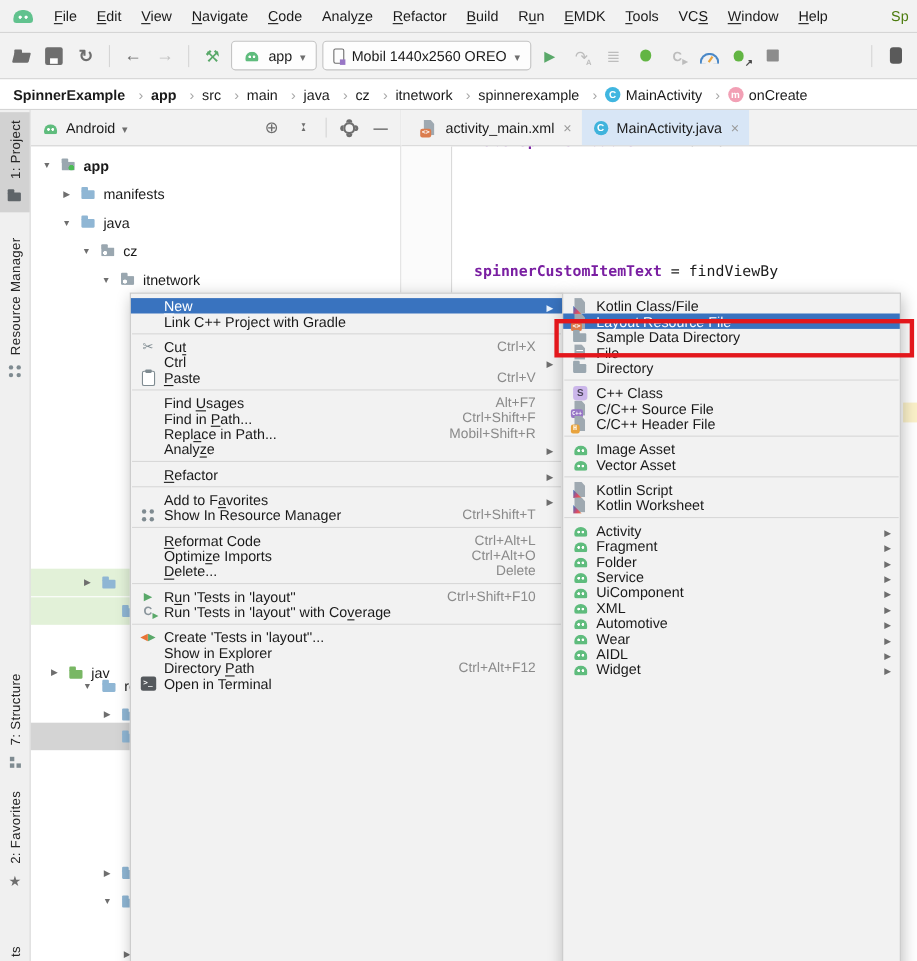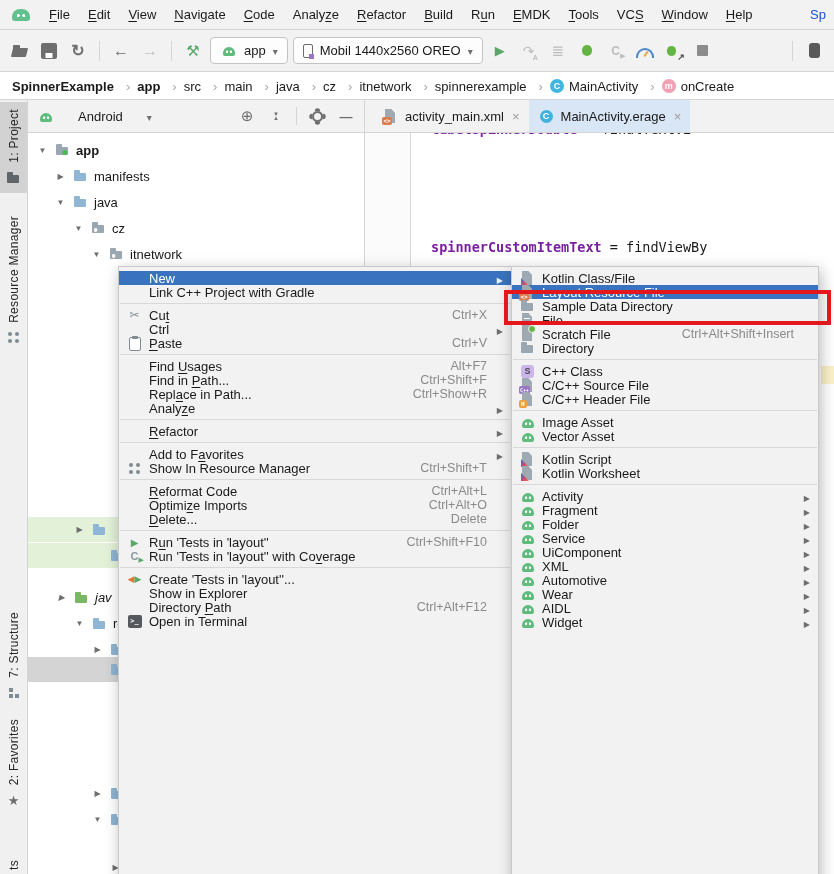--- a/index.html
+++ b/index.html
@@ -10,21 +10,21 @@
 
 .menubar{position:absolute;top:0;left:0;right:0;height:30px;background:#f2f2f2;
   border-bottom:1px solid #d5d5d5;display:flex;align-items:center;padding:0 8px}
 .as-logo{width:18px;height:12px;margin:0 10px 0 4px;border-radius:8px 8px 3px 3px;flex:none;
   background:radial-gradient(circle at 35% 55%,#fff 1.2px,rgba(0,0,0,0) 1.7px),
              radial-gradient(circle at 65% 55%,#fff 1.2px,rgba(0,0,0,0) 1.7px),#61c28e}
 .mb-items{display:flex}
 .mb-item{background:none;border:0;font:13px "Liberation Sans",sans-serif;height:30px;
   padding:0 9px;color:#1a1a1a;cursor:default;white-space:nowrap}
 .mb-item u{text-underline-offset:2px}
-.mb-right{margin-left:auto;color:#1d4ed8;white-space:nowrap}
+.mb-right{margin-left:auto;color:#4d7c0f;white-space:nowrap}
 
 
 .toolbar{position:absolute;top:30px;left:0;right:0;height:42px;background:#f2f2f2;
   border-bottom:1px solid #d5d5d5;display:flex;align-items:center;padding:0 8px;gap:5px}
 .tbi{width:24px;height:24px;position:relative;display:flex;align-items:center;
   justify-content:center;color:#6e6e6e;flex:none}
 .tb-sep{width:1px;height:20px;background:#d5d5d5;margin:0 4px;flex:none}
 .tb-spacer{flex:1}
 .tb-combo{height:27px;border:1px solid #c4c4c4;border-radius:4px;background:#fdfdfd;
   display:flex;align-items:center;gap:7px;padding:0 9px;white-space:nowrap;flex:none}
@@ -108,21 +108,21 @@
 .ic-debug::before{content:"";width:9px;height:10px;background:#62b543;border-radius:5px}
 .ic-coverage::before{content:"C";color:#8a959c;font:700 11px/16px "Liberation Sans",sans-serif}
 .ic-coverage::after{content:"▶";position:absolute;right:-1px;bottom:0;font-size:7px;color:#59a869}
 .ic-create-test::before{content:"◀";color:#e87436;font-size:9px}
 .ic-create-test::after{content:"▶";color:#59a869;font-size:9px}
 .ic-terminal::before{content:">_";width:14px;height:13px;background:#55595d;border-radius:2px;color:#fff;font:700 7px/12px "DejaVu Sans Mono",monospace;text-align:center}
 
 
 .project-pane{position:absolute;top:100px;left:28px;width:337px;bottom:0;background:#fff;border-right:1px solid #d5d5d5}
 .pp-header{height:33px;display:flex;align-items:center;gap:9px;padding:0 9px;background:#f2f2f2;border-bottom:1px solid #d5d5d5}
-.pp-view{display:flex;align-items:center;gap:24px;white-space:nowrap}
+.pp-view{display:flex;align-items:center;gap:6px;white-space:nowrap}
 .pp-actions{margin-left:auto;display:flex;align-items:center;gap:11px}
 .ppi{width:18px;height:18px;display:flex;align-items:center;justify-content:center;position:relative;color:#6e6e6e}
 .ppi-locate::before{content:"⊕";font-size:15px}
 .ppi-collapse{flex-direction:column;font-size:6px;line-height:4px}
 .ppi-collapse::before{content:"▼"}
 .ppi-collapse::after{content:"▲"}
 .ppi-settings::before{content:"";width:7px;height:7px;border:2px solid #6e6e6e;border-radius:50%;
   box-shadow:0 -5.5px 0 -2.8px #6e6e6e,0 5.5px 0 -2.8px #6e6e6e,-5.5px 0 0 -2.8px #6e6e6e,5.5px 0 0 -2.8px #6e6e6e}
 .ppi-hide::before{content:"—";font-weight:700}
 .pp-sep{width:1px;height:18px;background:#d5d5d5}
@@ -354,21 +354,21 @@
     <div class="tree-row" data-arrow="right" data-highlight="green" style="padding-left: 45px; top: 250px;">
           <span class="tr-arrow"></span>
           <span class="ic ic-folder-blue"></span>
           <span class="tr-label"></span>
         </div>
         <div class="tree-row" data-highlight="green" style="padding-left: 63px; top: 276px;">
           <span class="tr-arrow"></span>
           <span class="ic ic-folder-blue"></span>
           <span class="tr-label"></span>
         </div>
-        <div class="tree-row" data-arrow="right" style="padding-left: 27px; top: 318px; font-style: italic;">
+        <div class="tree-row" data-arrow="right" style="padding-left: 15px; top: 332px;">
           <span class="tr-arrow"></span>
           <span class="ic ic-folder-green"></span>
           <span class="tr-label">jav</span>
         </div>
         <div class="tree-row" data-arrow="down" style="padding-left: 45px; top: 344px;">
           <span class="tr-arrow"></span>
           <span class="ic ic-folder-res"></span>
           <span class="tr-label">res</span>
         </div>
         <div class="tree-row" data-arrow="right" style="padding-left: 63px; top: 370px;">
@@ -402,21 +402,21 @@
   <section class="editor">
     <div class="tabs">
 
     <div class="tab">
           <span class="ic ic-layout-file"></span>
           <span>activity_main.xml</span>
           <span class="tab-close"></span>
         </div>
         <div class="tab active">
           <span class="ic ic-class-file"></span>
-          <span>MainActivity.erage</span>
+          <span>MainActivity.java</span>
           <span class="tab-close"></span>
         </div>
       </div>
     <div class="editor-body">
       <div class="gutter">
 
       <div class="ln"></div>
           <div class="ln"></div>
           <div class="ln"></div>
           <div class="ln"></div>
@@ -487,21 +487,21 @@
       </div>
       <div class="mrow">
         <span class="ic"></span>
         <span class="mi-label">Find in <u>P</u>ath...</span>
         <span class="mi-shortcut">Ctrl+Shift+F</span>
         <span class="mi-arrow"></span>
       </div>
       <div class="mrow">
         <span class="ic"></span>
         <span class="mi-label">Repl<u>a</u>ce in Path...</span>
-        <span class="mi-shortcut">Ctrl+Show+R</span>
+        <span class="mi-shortcut">Mobil+Shift+R</span>
         <span class="mi-arrow"></span>
       </div>
       <div class="mrow has-sub">
         <span class="ic"></span>
         <span class="mi-label">Analy<u>z</u>e</span>
         <span class="mi-shortcut"></span>
         <span class="mi-arrow"></span>
       </div>
       <div class="mrow separator"></div>
       <div class="mrow has-sub">
@@ -602,26 +602,20 @@
         <span class="mi-shortcut"></span>
         <span class="mi-arrow"></span>
       </div>
       <div class="mrow">
         <span class="ic ic-file"></span>
         <span class="mi-label">File</span>
         <span class="mi-shortcut"></span>
         <span class="mi-arrow"></span>
       </div>
       <div class="mrow">
-        <span class="ic ic-scratch"></span>
-        <span class="mi-label">Scratch File</span>
-        <span class="mi-shortcut">Ctrl+Alt+Shift+Insert</span>
-        <span class="mi-arrow"></span>
-      </div>
-      <div class="mrow">
         <span class="ic ic-folder-gray"></span>
         <span class="mi-label">Directory</span>
         <span class="mi-shortcut"></span>
         <span class="mi-arrow"></span>
       </div>
       <div class="mrow separator"></div>
       <div class="mrow">
         <span class="ic ic-cpp-class"></span>
         <span class="mi-label">C++ Class</span>
         <span class="mi-shortcut"></span>

